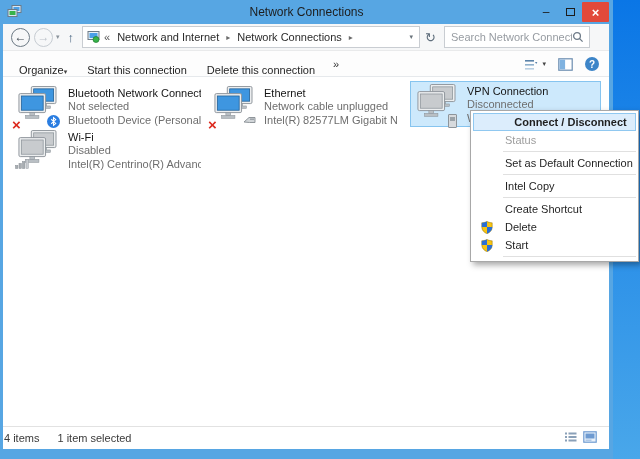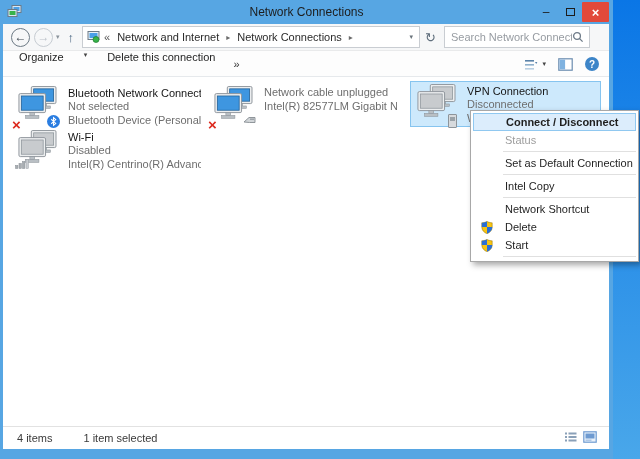--- a/index.html
+++ b/index.html
@@ -42,21 +42,21 @@
   .addr-drop { margin-left:auto; padding-right:6px; color:#6a737b; font-size:7px; }
   .refresh-btn { margin-left:5px; color:#5f6e7c; font-size:13px; }
   .search-box { margin-left:8px; width:146px; height:22px; background:#fff; border:1px solid #c9cdd2;
     display:flex; align-items:center; }
   .search-ph { padding-left:6px; color:#979ca2; font-size:11px; flex:1; white-space:nowrap; overflow:hidden; }
   .search-glass { padding-right:5px; display:inline-flex; }
 
   
   .toolbar { position:relative; height:26px; background:#fdfdfd; border-bottom:1px solid #e6e9ec;
     display:flex; align-items:center; font-size:11px; color:#1f1f1f; }
-  .tb-item { padding:0 10px; height:100%; display:flex; align-items:flex-start; gap:20px; }
+  .tb-item { padding:0 10px; height:100%; display:flex; align-items:flex-end; gap:0; }
   .tb-item:first-child { padding-left:16px; }
   .tb-caret { font-size:7px; color:#444; }
   .tb-overflow { padding:0 8px; color:#333; }
   .tb-right { position:absolute; right:10px; top:0; height:26px; display:flex; align-items:center; gap:12px; }
   .tb-iconbtn { display:flex; align-items:center; gap:3px; }
   .help-circle { width:14px; height:14px; border-radius:50%; background:#3d85c8; color:#fff;
     font-size:10px; font-weight:bold; display:flex; align-items:center; justify-content:center; }
 
   
   .content { position:relative; height:349px; background:#fff; }
@@ -81,31 +81,31 @@
     border:1px solid #8d949a; border-radius:1px; }
   .badge-dev::after { content:""; display:block; margin:2px auto 0; width:5px; height:4px; background:#9aa2a8; }
   .badge-bars { position:absolute; left:0; bottom:-1px; }
   .tile-text { padding-left:5px; padding-top:0; overflow:hidden; }
   .t-name { font-size:11px; color:#151515; line-height:14px; white-space:nowrap; overflow:hidden; }
   .t-sub  { font-size:11px; color:#6e6e6e; line-height:13.5px; white-space:nowrap; overflow:hidden; }
 
   
   .statusbar { position:relative; height:22px; border-top:1px solid #e2e2e2; background:#fff;
     display:flex; align-items:center; font-size:11px; color:#3a3a3a; }
-  .sb-count { margin-left:14px; }
-  .sb-sel { margin-left:31px; }
+  .sb-count { margin-left:1px; }
+  .sb-sel { margin-left:18px; }
   .sb-right { position:absolute; right:12px; display:flex; gap:6px; align-items:center; }
 
   
   .context-menu { position:absolute; left:470px; top:110px; width:169px; z-index:50;
     background:#fff; border:1px solid #a8a8a8; box-shadow:3px 3px 6px rgba(0,0,0,0.35);
     padding:2px 0; font-size:11px; color:#1f1f1f; }
   .cm-item { position:relative; height:18px; line-height:18px; padding-left:34px; white-space:nowrap; }
   .cm-item.hl { margin:0 2px; padding-left:32px; background:#dcedfc; border:1px solid #90c8f0;
-    height:18px; line-height:16px; font-weight:bold; }
+    height:18px; line-height:16px; font-weight:bold;text-align:center; }
   .cm-item.disabled { color:#9d9d9d; }
   .cm-sep { height:0; border-top:1px solid #e0e0e0; margin:2px 2px 2px 32px; }
   .cm-shield { position:absolute; left:10px; top:2.5px; display:inline-flex; }
 </style>
 </head>
 <body>
 
 <div id="desktop-band"></div>
 
 <div id="window">
@@ -164,20 +164,21 @@
           </svg>
         </span>
       </div>
     </div>
 
     <div class="toolbar">
       <span class="tb-item">
         <span>Organize</span>
         <span class="tb-caret">▾</span>
       </span>
+      <span class="tb-item">Start this connection</span>
       <span class="tb-item">Delete this connection</span>
       <span class="tb-overflow">»</span>
 
       <span class="tb-right">
         <span class="tb-iconbtn">
           <svg width="15" height="13" viewBox="0 0 15 13">
             <rect x="1" y="2" width="9" height="1.6" fill="#5a82a8"></rect>
             <rect x="1" y="6" width="9" height="1.6" fill="#8fb0cc"></rect>
             <rect x="1" y="10" width="9" height="1.6" fill="#b9cfe2"></rect>
             <path d="M11 4 l2.4 0 -1.2 2 z" fill="#5a82a8"></path>
@@ -276,20 +277,21 @@
           </svg>
           <span class="badge-x">×</span>
           <span class="badge-eth">
             <svg width="16" height="11" viewBox="0 0 16 11">
               <path d="M2 8 L7 3.5 L13 3.5 L13 8.5 L7.5 8.5 Z" fill="#d2d6d9" stroke="#868c92" stroke-width="0.9"></path>
               <rect x="8" y="4.5" width="4" height="1.4" fill="#9aa0a6"></rect>
             </svg>
           </span>
         </div>
         <div class="tile-text">
+          <div class="t-name">Ethernet</div>
           <div class="t-sub">Network cable unplugged</div>
           <div class="t-sub">Intel(R) 82577LM Gigabit Network...</div>
         </div>
       </div>
 
       <div class="tile selected" id="tile-vpn">
         <div class="tile-icon">
           <svg class="monsvg gray" viewBox="0 0 46 40">
             <g class="mon">
                 <rect class="frame" x="17" y="0.5" width="26" height="18" rx="1.5"></rect>
@@ -343,21 +345,21 @@
 </div>
 
 <div class="context-menu">
   <div class="cm-item hl">Connect / Disconnect</div>
   <div class="cm-item disabled">Status</div>
   <div class="cm-sep"></div>
   <div class="cm-item">Set as Default Connection</div>
   <div class="cm-sep"></div>
   <div class="cm-item">Intel Copy</div>
   <div class="cm-sep"></div>
-  <div class="cm-item">Network Shortcut</div>
+  <div class="cm-item">Create Shortcut</div>
   <div class="cm-item">
     <span class="cm-shield">
       <svg width="12" height="13" viewBox="0 0 12 13">
         <path d="M6 0.5 C4 1.5 2 1.8 0.8 1.8 L0.8 6 C0.8 9.5 3.5 11.8 6 12.6 C8.5 11.8 11.2 9.5 11.2 6 L11.2 1.8 C10 1.8 8 1.5 6 0.5 Z" fill="#f8c411" stroke="#8a6d00" stroke-width="0.5"></path>
         <path d="M6 0.5 C4 1.5 2 1.8 0.8 1.8 L0.8 6 L6 6 Z" fill="#2b6fd4"></path>
         <path d="M11.2 6 C11.2 9.5 8.5 11.8 6 12.6 L6 6 Z" fill="#2b6fd4"></path>
       </svg>
     </span>
     <span>Delete</span>
   </div>

